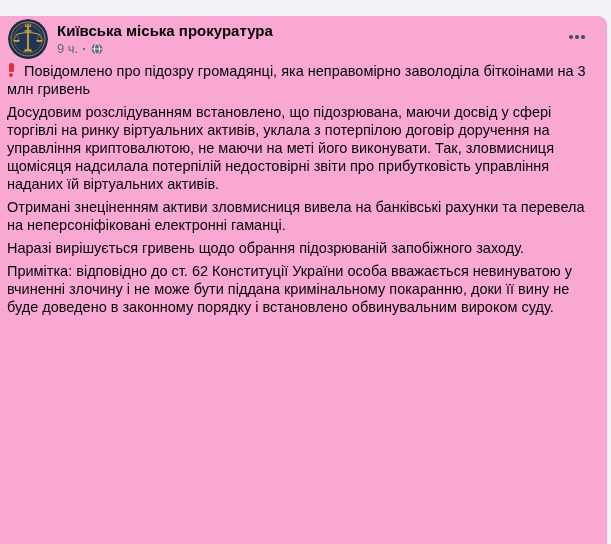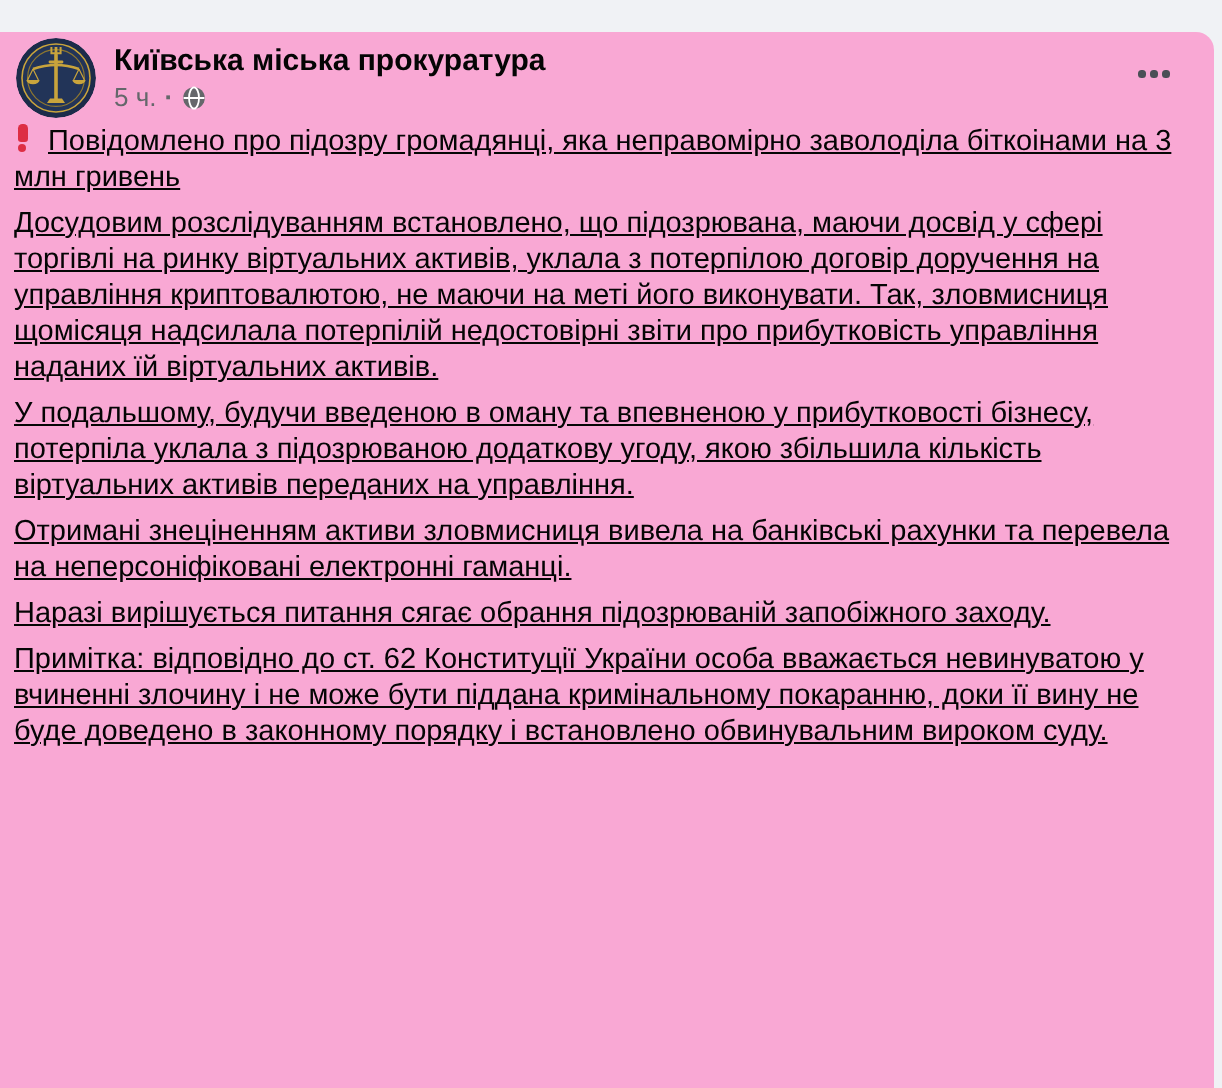--- a/index.html
+++ b/index.html
@@ -70,21 +70,21 @@
     background: #4b4f56;
     display: block;
   }
   
   .post-content {
     padding: 2px 12px 0 7px;
     font-size: 14.5px;
     line-height: 18px;
     color: #050505;
   }
-  .post-content p { margin: 0 0 5px; text-decoration: underline; }
+  .post-content p { margin: 0 0 5px; }
   
   .emoji-exclaim {
     display: inline-block;
     position: relative;
     width: 9px; height: 14px;
     margin-right: 8px;
     vertical-align: -1px;
   }
   .emoji-exclaim .bar {
     position: absolute;
@@ -139,21 +139,21 @@
           <path d="M28.2 21 a3.3 2.1 0 0 0 6.6 0 z" fill="#c9a43c"></path>
 
           <path d="M15.5 32.5 h9 l-1.5 -2.2 h-6 z" fill="#c9a43c"></path>
         </svg>
       </span>
     </div>
 
     <div class="header-text">
       <span class="page-name">Київська міська прокуратура</span>
       <div class="meta-row">
-        <span>5 ч.</span>
+        <span>9 ч.</span>
           <span class="dot-sep">·</span>
           <span class="globe">
           <svg width="12" height="12" viewBox="0 0 12 12">
             <circle cx="6" cy="6" r="5.4" fill="#65676b"></circle>
             <line x1="0.8" y1="6" x2="11.2" y2="6" stroke="#ffffff" stroke-width="0.9"></line>
             <ellipse cx="6" cy="6" rx="2.5" ry="5.3" fill="none" stroke="#ffffff" stroke-width="0.9"></ellipse>
           </svg>
         </span>
       </div>
     </div>
@@ -163,20 +163,19 @@
           <i></i>
           <i></i>
           <i></i>
         </span>
     </div>
   </div>
 
   <div class="post-content">
     <p><span class="emoji-exclaim"><span class="bar"></span><span class="pt"></span></span><span>Повідомлено про підозру громадянці, яка неправомірно заволоділа біткоінами на 3 млн гривень</span></p>
     <p><span>Досудовим розслідуванням встановлено, що підозрювана, маючи досвід у сфері торгівлі на ринку віртуальних активів, уклала з потерпілою договір доручення на управління криптовалютою, не маючи на меті його виконувати. Так, зловмисниця щомісяця надсилала потерпілій недостовірні звіти про прибутковість управління наданих їй віртуальних активів.</span></p>
-    <p><span>У подальшому, будучи введеною в оману та впевненою у прибутковості бізнесу, потерпіла уклала з підозрюваною додаткову угоду, якою збільшила кількість віртуальних активів переданих на управління.</span></p>
     <p><span>Отримані знеціненням активи зловмисниця вивела на банківські рахунки та перевела на неперсоніфіковані електронні гаманці.</span></p>
-    <p><span>Наразі вирішується питання сягає обрання підозрюваній запобіжного заходу.</span></p>
+    <p><span>Наразі вирішується гривень щодо обрання підозрюваній запобіжного заходу.</span></p>
     <p><span>Примітка: відповідно до ст. 62 Конституції України особа вважається невинуватою у вчиненні злочину і не може бути піддана кримінальному покаранню, доки її вину не буде доведено в законному порядку і встановлено обвинувальним вироком суду.</span></p>
 
   </div>
 
 </div>
 
 </body></html>

